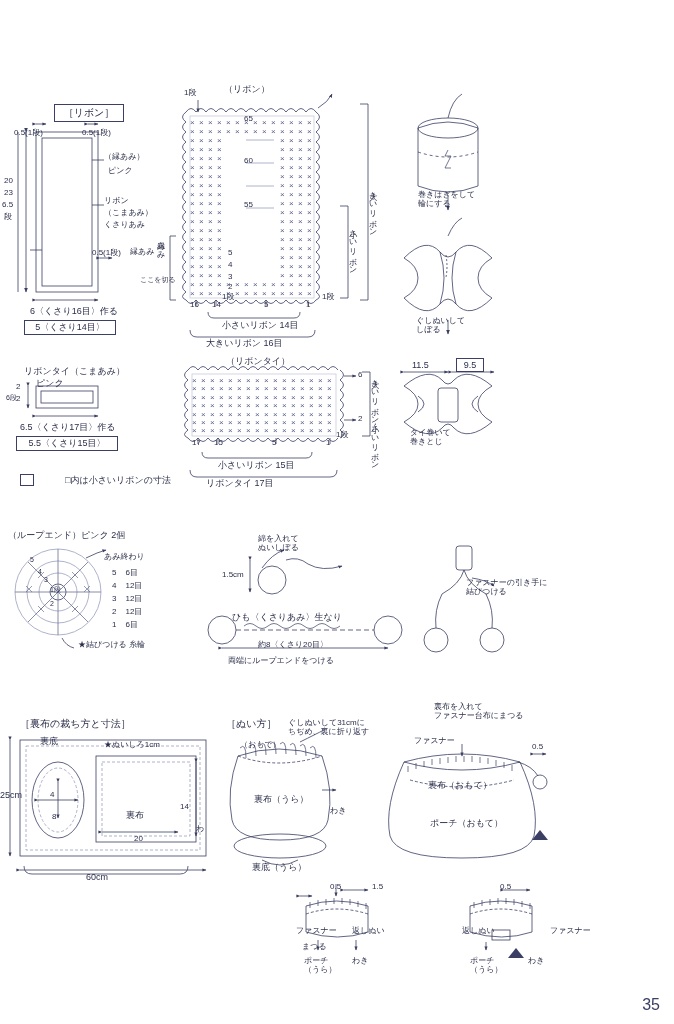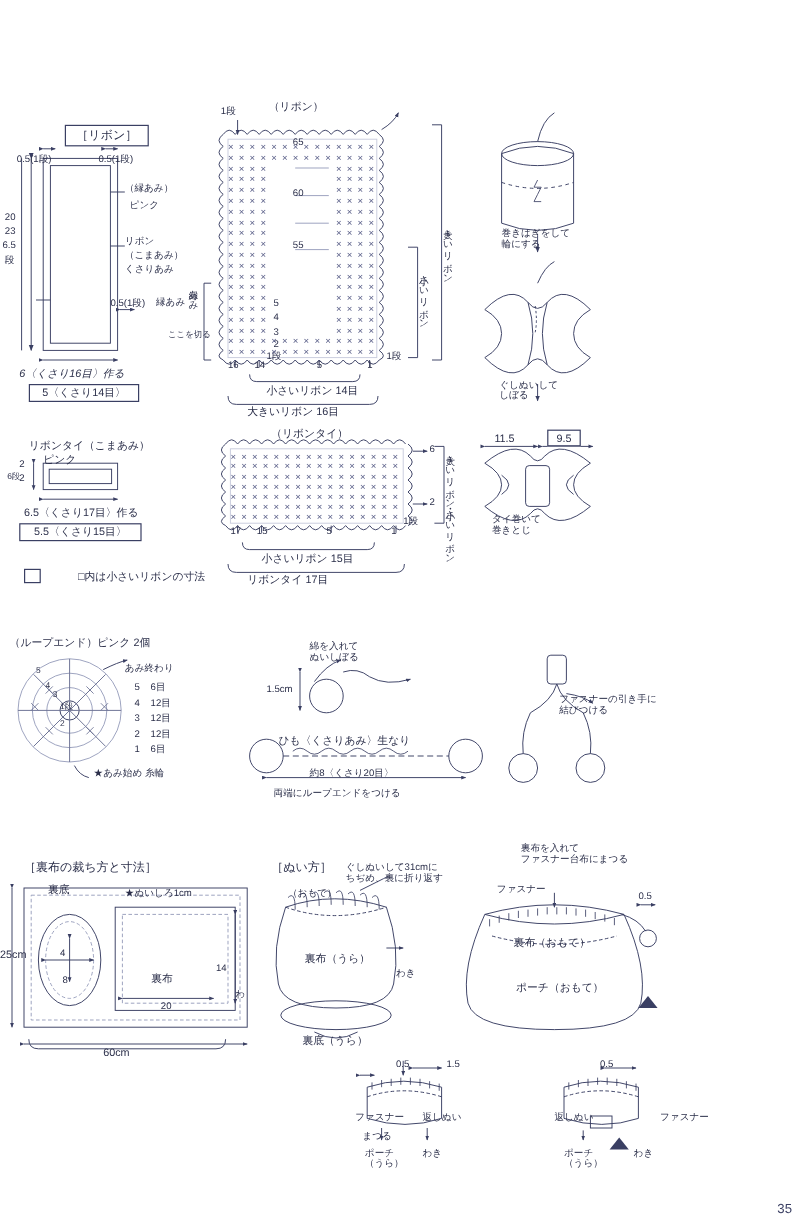--- a/index.html
+++ b/index.html
@@ -11,21 +11,21 @@
     position:relative;
     overflow:hidden;
     font-size:9px;
   }
   .page{position:absolute;inset:0;}
   .abs{position:absolute;}
   .lbl{position:absolute;white-space:nowrap;line-height:1.15;color:#2b2f4a;}
   .box{position:absolute;border:1px solid #3a3f63;box-sizing:border-box;}
   .boxlbl{position:absolute;border:1px solid #3a3f63;box-sizing:border-box;
     display:flex;align-items:center;justify-content:center;background:#fff;}
-  .pagenum{position:absolute;right:14px;bottom:10px;font-size:11px;color:#3a3f63;}
+  .pagenum{position:absolute;right:14px;bottom:10px;font-size:16px;color:#3a3f63;}
   svg{position:absolute;left:0;top:0;overflow:visible;}
   .t7{font-size:7px;}
   .t8{font-size:8px;}
   .t9{font-size:9px;}
   .t10{font-size:10px;}
   .vert{writing-mode:vertical-rl;text-orientation:upright;}
 </style>
 </head>
 <body>
 
@@ -253,21 +253,21 @@
 
   <div class="lbl t8" style="left:104px;top:152px;">（縁あみ）</div>
   <div class="lbl t8" style="left:108px;top:166px;">ピンク</div>
   <div class="lbl t8" style="left:104px;top:196px;">リボン</div>
   <div class="lbl t8" style="left:104px;top:208px;">（こまあみ）</div>
   <div class="lbl t8" style="left:104px;top:220px;">くさりあみ</div>
 
   <div class="lbl t8" style="left:130px;top:248px;width:14px;line-height:1.1;text-align:center;">縁あみ</div>
   <div class="lbl t7" style="left:140px;top:276px;width:12px;line-height:1.05;">ここを切る</div>
 
-  <div class="lbl t9" style="left:16px;top:306px;font-style:italic;">6〈くさり16目〉作る</div>
+  <div class="lbl t9" style="left:30px;top:306px;">6〈くさり16目〉作る</div>
   <div class="boxlbl t9" style="left:24px;top:320px;width:92px;height:15px;">5〈くさり14目〉</div>
 
   <div class="lbl t9" style="left:24px;top:366px;">リボンタイ（こまあみ）</div>
   <div class="lbl t9" style="left:36px;top:378px;">ピンク</div>
   <div class="lbl t8" style="left:16px;top:382px;">2</div>
   <div class="lbl t8" style="left:16px;top:394px;">2</div>
   <div class="lbl t7" style="left:6px;top:394px;">6段</div>
   <div class="lbl t9" style="left:20px;top:422px;">6.5〈くさり17目〉作る</div>
   <div class="boxlbl t9" style="left:16px;top:436px;width:102px;height:15px;">5.5〈くさり15目〉</div>
 
@@ -615,21 +615,21 @@
 輪にする</div>
   <div class="lbl t8" style="left:416px;top:316px;white-space:pre;">ぐしぬいして
 しぼる</div>
   <div class="lbl t9" style="left:412px;top:360px;">11.5</div>
   <div class="boxlbl t9" style="left:456px;top:358px;width:28px;height:14px;">9.5</div>
   <div class="lbl t8" style="left:410px;top:428px;white-space:pre;">タイ巻いて
 巻きとじ</div>
 
   <div class="lbl t9" style="left:8px;top:530px;">（ループエンド）ピンク 2個</div>
   <div class="lbl t8" style="left:104px;top:552px;">あみ終わり</div>
-  <div class="lbl t8" style="left:78px;top:640px;">★あみ始め 糸輪</div>
+  <div class="lbl t8" style="left:78px;top:640px;">★結びつける 糸輪</div>
   <div class="lbl t7" style="left:50px;top:586px;">1段</div>
   <div class="lbl t7" style="left:30px;top:556px;">5</div>
   <div class="lbl t7" style="left:38px;top:568px;">4</div>
   <div class="lbl t7" style="left:44px;top:576px;">3</div>
   <div class="lbl t7" style="left:50px;top:600px;">2</div>
 
   <div class="abs" style="left:112px;top:566px;">
     <table style="border-collapse:collapse;font-size:8px;color:#2b2f4a;">
       <tbody>
         <tr>

